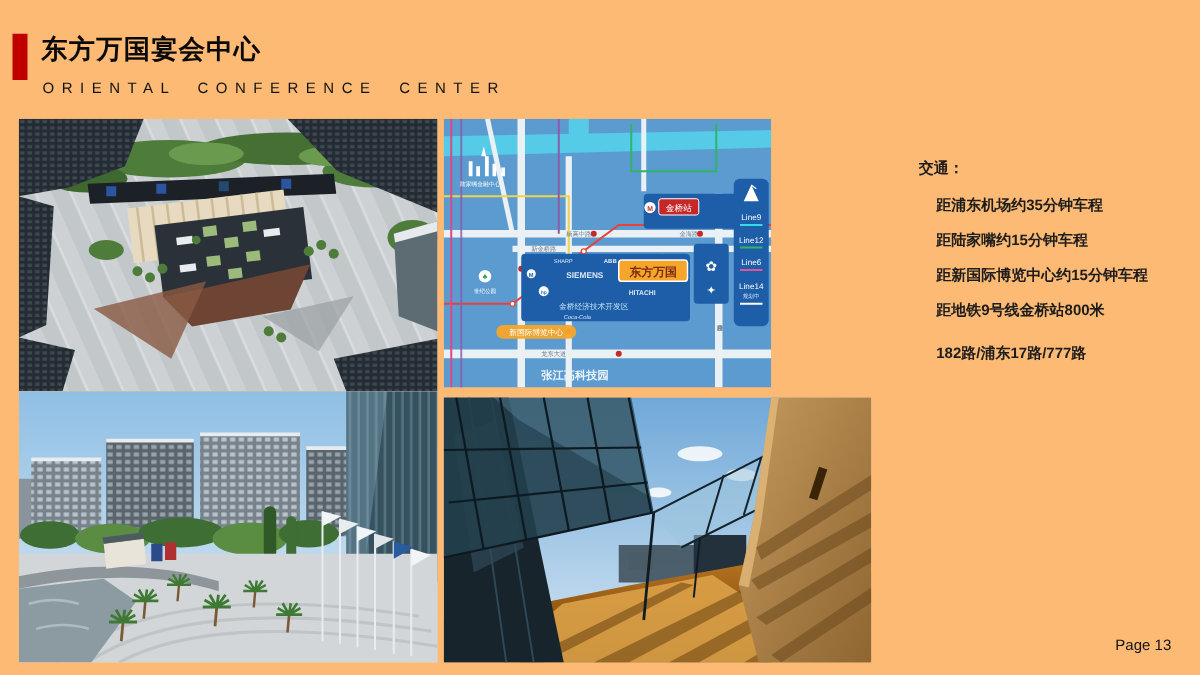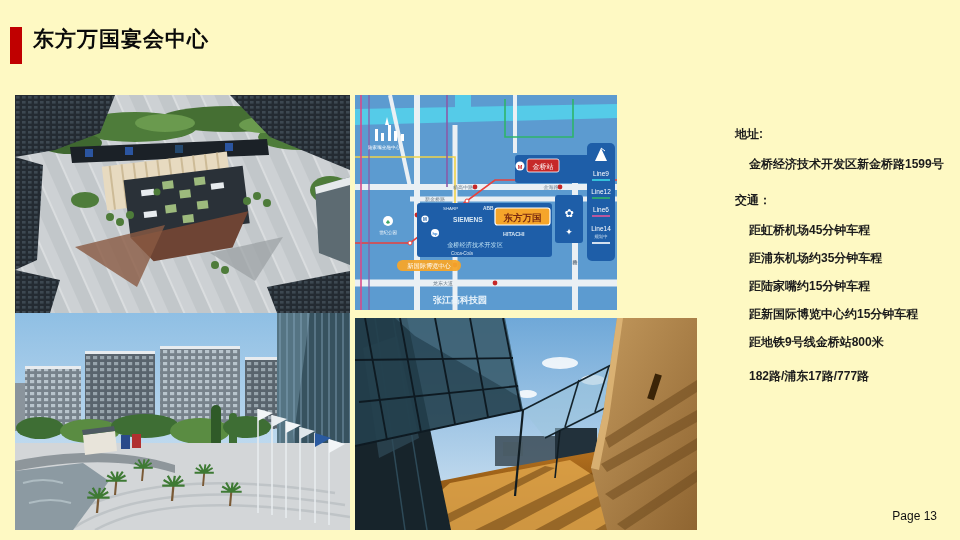--- a/index.html
+++ b/index.html
@@ -1,35 +1,36 @@
 <!DOCTYPE html>
 <html><head>
 <meta charset="utf-8">
 <style>
   html,body{margin:0;padding:0;background:#ffffff;}
-  .slide{position:relative;width:960px;height:540px;background:#fef9c3;overflow:hidden;
+  .slide{position:relative;width:960px;height:540px;background:#fdba74;overflow:hidden;
          font-family:"Liberation Sans","DejaVu Sans",sans-serif;}
   .accent-bar{position:absolute;left:10px;top:27px;width:12px;height:37px;background:#C00000;}
   .title{position:absolute;left:33px;top:25px;font-size:21px;font-weight:bold;color:#0a0a0a;letter-spacing:1px;}
   .subtitle{position:absolute;left:34px;top:63px;font-size:12px;color:#111;letter-spacing:6px;word-spacing:8px;}
   .photo{position:absolute;display:block;}
   .info{position:absolute;left:735px;top:126px;width:215px;color:#1c1c1c;font-size:12px;font-weight:600;}
   .info-section{margin-bottom:21px;}
   .info-heading{margin:0 0 15px 0;}
   .info-item{margin:0 0 15px 0;padding-left:14px;line-height:13px;}
   .page-label{position:absolute;right:23px;bottom:17px;font-size:12px;color:#111;margin-left:24px;}
   svg text{font-family:"Liberation Sans","DejaVu Sans",sans-serif;}
 </style>
 </head>
 <body>
 
 <div class="slide">
 
   <div class="accent-bar"></div>
   <div class="title">东方万国宴会中心</div>
+  <div class="subtitle">ORIENTAL CONFERENCE CENTER</div>
 
   <svg class="photo" style="left:15px;top:95px;" width="335" height="218" viewBox="0 0 335 218">
     <defs>
       <pattern id="p1w" width="6" height="5" patternUnits="userSpaceOnUse">
         <rect width="6" height="5" fill="#242b32"></rect>
           <rect x="1" y="1" width="3.6" height="2.6" fill="#3d4851"></rect>
       </pattern>
       <pattern id="p1pave" width="26" height="26" patternUnits="userSpaceOnUse" patternTransform="rotate(-24)">
         <rect width="26" height="26" fill="#CDD1D4"></rect>
           <rect width="13" height="26" fill="#C2C7CA"></rect>
@@ -378,26 +379,21 @@
         <polygon points="246,146 342,92 342,104 252,154"></polygon>
         <polygon points="250,176 342,120 342,132 258,182"></polygon>
         <polygon points="262,206 342,152 342,164 270,212"></polygon>
       </g>
       <rect x="296" y="56" width="7" height="26" fill="#3A2408" transform="rotate(18 300 69)"></rect>
     </g>
   </svg>
 
   <div class="info">
     <div class="info-section">
-      <p class="info-heading">地址:</p>
-      <p class="info-item">金桥经济技术开发区新金桥路1599号</p>
-    </div>
-    <div class="info-section">
       <p class="info-heading">交通：</p>
-      <p class="info-item">距虹桥机场45分钟车程</p>
       <p class="info-item">距浦东机场约35分钟车程</p>
       <p class="info-item">距陆家嘴约15分钟车程</p>
       <p class="info-item">距新国际博览中心约15分钟车程</p>
       <p class="info-item">距地铁9号线金桥站800米</p>
     </div>
     <div class="info-section">
       <p class="info-item">182路/浦东17路/777路</p>
     </div>
   </div>
 

